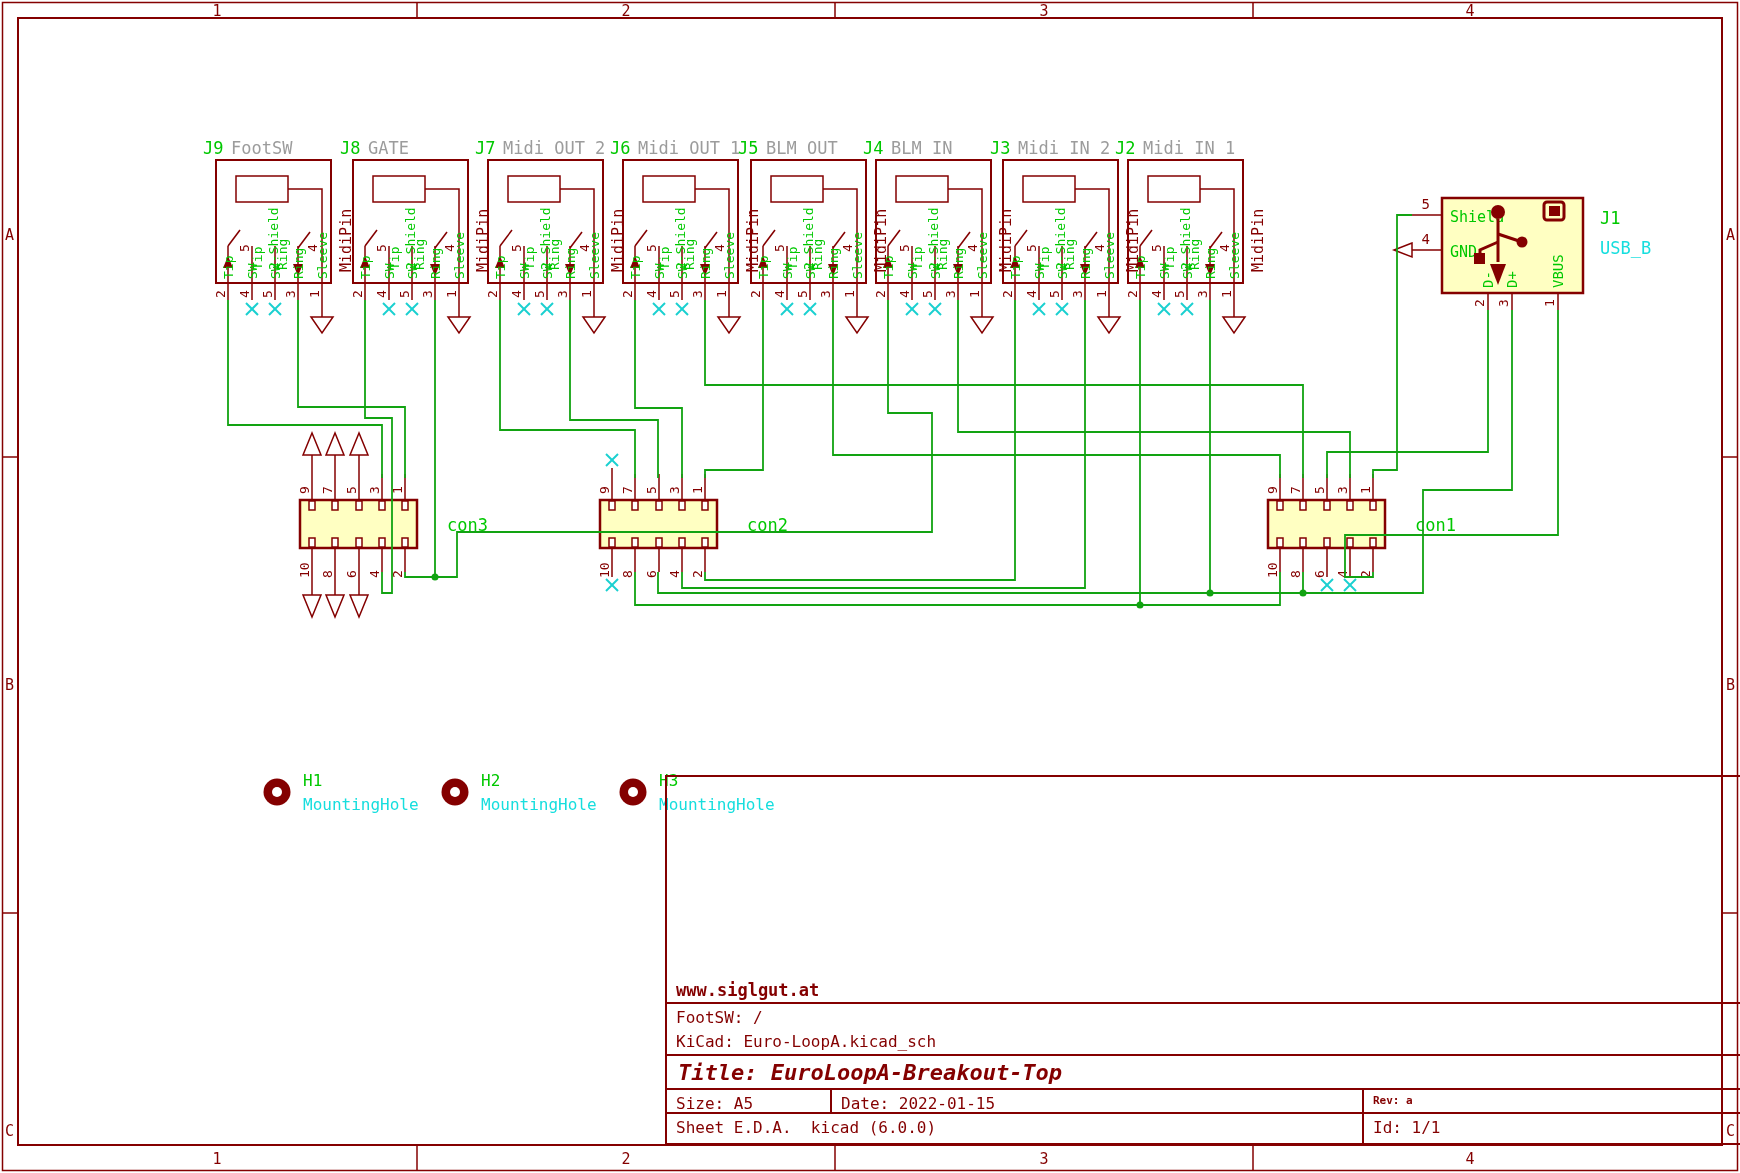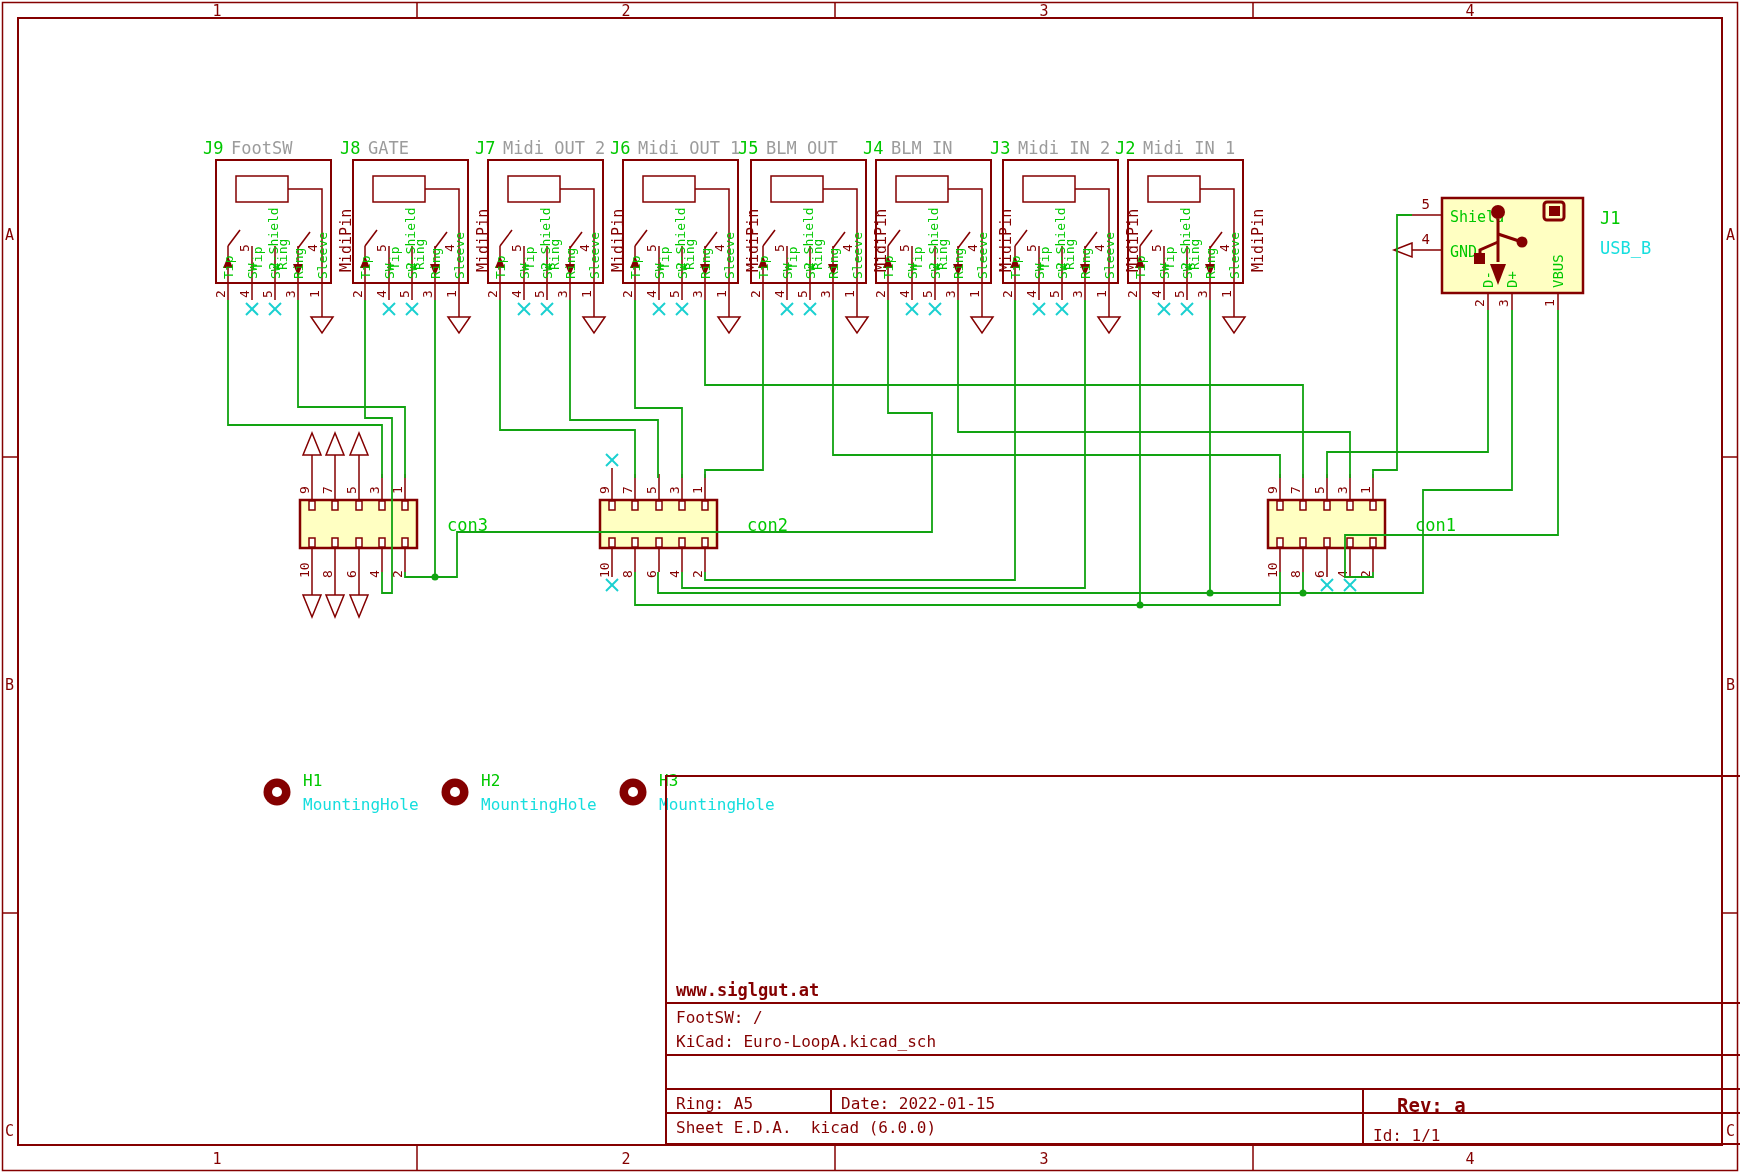--- a/index.html
+++ b/index.html
@@ -10,21 +10,21 @@
   .rlabel{position:absolute;color:#840000;font-size:15px;}
   
   #titleblock{position:absolute;left:665px;top:775px;width:1254px;height:370px;
               border:2px solid #840000;box-sizing:border-box;color:#840000;text-align:right;}
   #titleblock .tb-abs{position:absolute;white-space:pre;}
   .tb-hline{position:absolute;left:0;width:100%;height:0;border-top:2px solid #840000;}
   .tb-vline{position:absolute;width:0;border-left:2px solid #840000;}
   .tb-www{font-weight:bold;font-size:17px;}
   .tb-plain{font-size:16px;}
   .tb-title{font-weight:bold;font-style:italic;font-size:22px;}
-  .tb-rev{font-weight:bold;font-size:19px;margin-left:24px;}
+  .tb-rev{font-weight:bold;font-size:11px;}
 </style>
 </head>
 <body>
 
 <div id="sheet">
   <svg id="canvas" width="1740" height="1173" viewBox="0 0 1740 1173" style="position:absolute;left:0;top:0;">
       <g>
         <rect x="2.5" y="2.5" width="1735" height="1168" fill="none" stroke="#840000" stroke-width="1.5"></rect>
         <rect x="18" y="18" width="1704" height="1127" fill="none" stroke="#840000" stroke-width="2"></rect>
         <line x1="417" y1="2.5" x2="417" y2="18" stroke="#840000" stroke-width="1.5"></line>
@@ -585,23 +585,24 @@
   <span class="rlabel" style="left:1726px;top:226px;">A</span>
   <span class="rlabel" style="left:1726px;top:676px;">B</span>
   <span class="rlabel" style="left:1726px;top:1122px;">C</span>
 
   <div id="titleblock">
     <div class="tb-abs tb-www" style="left:9px;top:203px;">www.siglgut.at</div>
     <div class="tb-hline" style="top:225px;"></div>
     <div class="tb-abs tb-plain" style="left:9px;top:231px;">FootSW: /</div>
     <div class="tb-abs tb-plain" style="left:9px;top:255px;">KiCad: Euro-LoopA.kicad_sch</div>
     <div class="tb-hline" style="top:277px;"></div>
+    <div class="tb-abs tb-title" style="left:11px;top:283px;">Title: EuroLoopA-Breakout-Top</div>
     <div class="tb-hline" style="top:311px;"></div>
-    <div class="tb-abs tb-plain" style="left:9px;top:317px;">Ring: A5</div>
+    <div class="tb-abs tb-plain" style="left:9px;top:317px;">Size: A5</div>
     <div class="tb-vline" style="left:163px;top:311px;height:24px;"></div>
     <div class="tb-abs tb-plain" style="left:174px;top:317px;">Date: 2022-01-15</div>
     <div class="tb-vline" style="left:695px;top:311px;height:57px;"></div>
     <div class="tb-abs tb-rev" style="left:706px;top:317px;">Rev: a</div>
     <div class="tb-hline" style="top:335px;"></div>
     <div class="tb-abs tb-plain" style="left:9px;top:341px;">Sheet E.D.A.  kicad (6.0.0)</div>
-    <div class="tb-abs tb-plain" style="left:706px;top:341px;margin-top:8px;">Id: 1/1</div>
+    <div class="tb-abs tb-plain" style="left:706px;top:341px;">Id: 1/1</div>
   </div>
 </div>
 
 </body></html>

